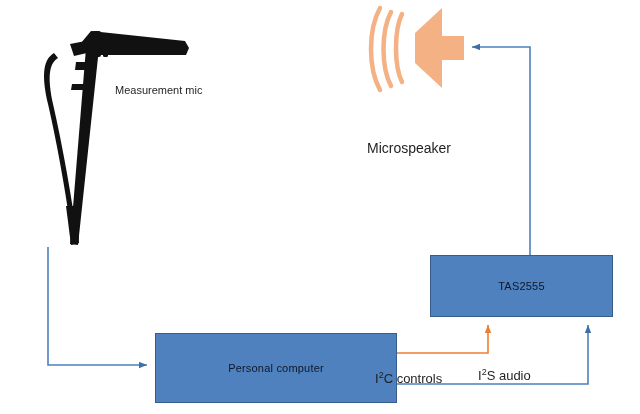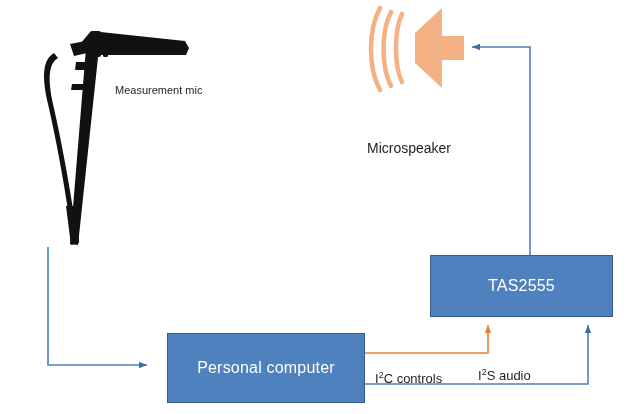--- a/index.html
+++ b/index.html
@@ -24,36 +24,36 @@
   .node-box {
     position: absolute;
     box-sizing: border-box;
     background: #4E81BD;
     border: 1.5px solid #385D8A;
     display: flex;
     align-items: center;
     justify-content: center;
   }
   .node-label {
-    color: #ffffff;
-    font-size: 16px;
+    color: #0f172a;
+    font-size: 11px;
     font-family: "Liberation Sans", sans-serif;
     letter-spacing: 0.2px;
     white-space: nowrap;
   }
   #tas-box {
     left: 430px;
     top: 255px;
     width: 183px;
     height: 62px;
   }
   #pc-box {
-    left: 167px;
+    left: 155px;
     top: 333px;
-    width: 198px;
+    width: 242px;
     height: 70px;
   }
   .edge-label {
     position: absolute;
     color: #1F1F1F;
     font-size: 13px;
     font-family: "Liberation Sans", sans-serif;
     white-space: nowrap;
   }
   #label-i2c { left: 375px; top: 330px; margin-top: 40px; }

